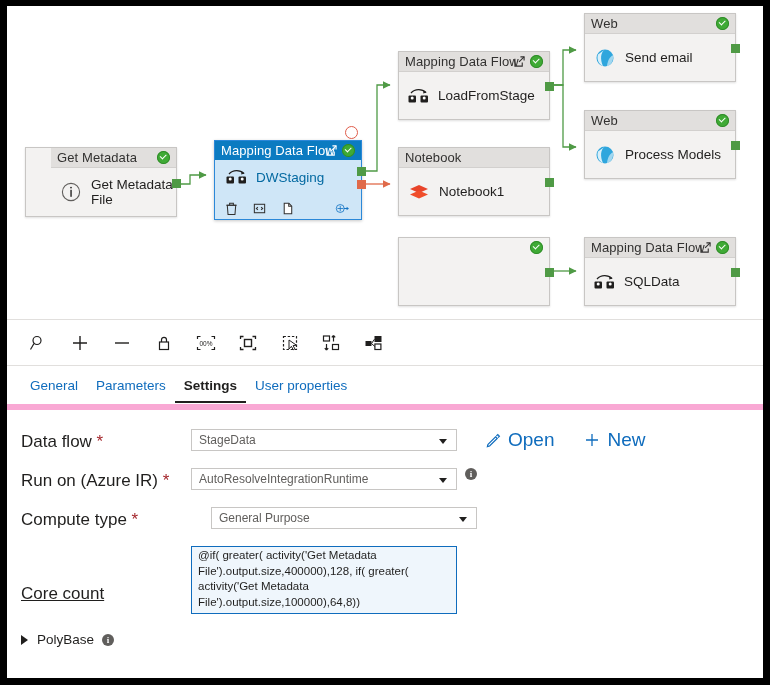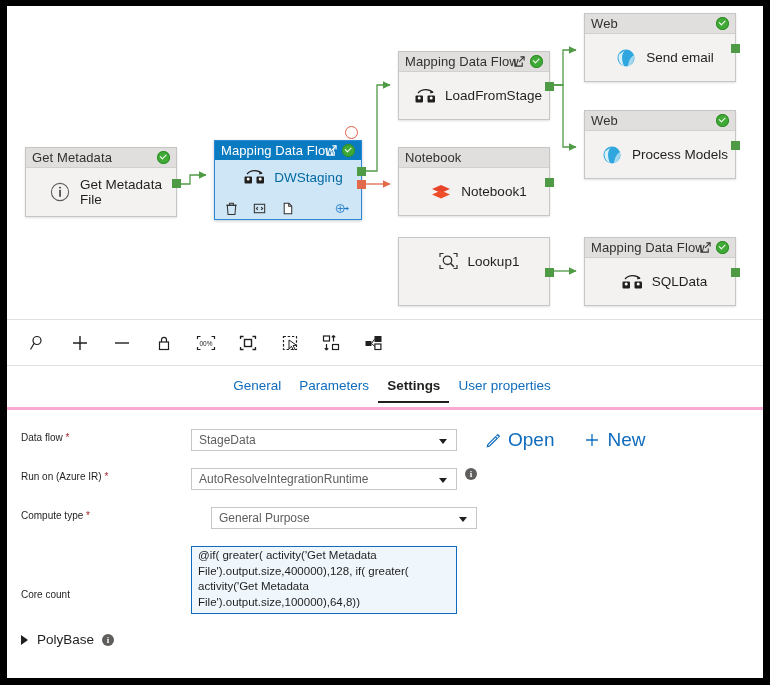--- a/index.html
+++ b/index.html
@@ -33,21 +33,20 @@
     position:relative;
     white-space:nowrap;
     letter-spacing:.1px;
   }
   .node .nbody{
     position:relative;
     height:calc(100% - 20px);
     display:flex; align-items:center;
     padding-left:9px;
     background:#f3f2f1;
-    justify-content:center;
   }
   .node .nlabel{
     font-size:13.5px; color:#201f1e; margin-left:9px;
     white-space:pre-line; line-height:15px;
   }
   .chk{
     position:absolute; right:6px; top:3px;
     width:13px; height:13px; border-radius:50%;
     background:#3faa35;
     box-shadow:inset 0 0 0 1px #2f8a28;
@@ -99,34 +98,34 @@
     display:flex; align-items:center;
   }
   .tbtn{
     width:42px; height:40px; display:flex; align-items:center; justify-content:center;
     cursor:pointer;
   }
 
   
   #tabs{
     position:absolute; left:0; top:360px; width:756px; height:44px;
-    background:#ffffff; border-bottom:3px solid #f9a8d4;
+    background:#ffffff; border-bottom:6px solid #f9a8d4;
     box-sizing:border-box;
-    display:flex; align-items:flex-start; padding-left:14px;justify-content:center;
+    display:flex; align-items:flex-start; padding-left:14px;
   }
   .tab{
     font-size:13.5px; color:#0f6cbd; padding:12px 9px 8px 9px;
     cursor:pointer; white-space:nowrap;
   }
   .tab.active{color:#201f1e; font-weight:bold; border-bottom:2px solid #201f1e;}
 
   
   #form{position:absolute; left:0; top:404px; width:756px; height:268px; background:#fff;}
   .frow{position:absolute; left:14px; width:730px; display:flex; align-items:flex-start;}
-  .flabel{width:170px; font-size:10px; color:#201f1e; padding-top:3px;}
+  .flabel{width:170px; font-size:17px; color:#201f1e; padding-top:3px;}
   .req{color:#a4262c;}
   .ddl{
     position:relative; width:266px; height:22px; box-sizing:border-box;
     border:1px solid #c8c6c4; background:#fff;
     font-size:12px; color:#605e5c; line-height:21px; padding-left:7px;
     white-space:nowrap; overflow:hidden;
   }
   .caret{
     position:absolute; right:9px; top:9px;
     width:0;height:0;border-left:4.5px solid transparent;border-right:4.5px solid transparent;
@@ -173,21 +172,21 @@
       <path d="M355,165 L370,165 L370,79 L383,79" stroke="#4f9a45" stroke-width="1.3" fill="none" marker-end="url(#agr)"></path>
 
       <path d="M355,178 L383,178" stroke="#e06a4a" stroke-width="1.3" fill="none" marker-end="url(#ard)"></path>
 
       <path d="M543,79 L556,79 L556,44 L569,44" stroke="#4f9a45" stroke-width="1.3" fill="none" marker-end="url(#agr)"></path>
       <path d="M543,79 L556,79 L556,141 L569,141" stroke="#4f9a45" stroke-width="1.3" fill="none" marker-end="url(#agr)"></path>
 
       <path d="M543,265 L569,265" stroke="#4f9a45" stroke-width="1.3" fill="none" marker-end="url(#agr)"></path>
     </svg>
 
-    <div class="node" style="left:18px;top:141px;width:152px;height:70px;">
+    <div class="node" style="left:18px;top:141px;width:152px;height:70px;padding-left:25px;">
       <div class="nhead">Get Metadata</div>
       <div class="chk"></div>
       <div class="nbody">
         <svg width="22" height="22" viewBox="0 0 22 22">
           <circle cx="11" cy="11" r="8.6" fill="none" stroke="#605e5c" stroke-width="1.1"></circle>
           <circle cx="11" cy="6.6" r="0.95" fill="#323130"></circle>
           <rect x="10.3" y="8.8" width="1.5" height="7" fill="#323130"></rect>
         </svg>
         <div class="nlabel">Get Metadata
 File</div>
@@ -268,28 +267,20 @@
           <path d="M11,3 L20,7 L11,11 L2,7 Z" fill="#e8442a"></path>
           <path d="M11,8.6 L20,12.6 L11,16.6 L2,12.6 Z" fill="#f04e2b"></path>
         </svg>
         <div class="nlabel">Notebook1</div>
       </div>
       <div class="port" style="right:-5px;top:30px;"></div>
     </div>
 
     <div class="node" style="left:391px;top:231px;width:152px;height:69px;">
       <div class="chk"></div>
-      <div class="nbody">
-        <svg width="21" height="21" viewBox="0 0 21 21">
-          <circle cx="9.5" cy="9.3" r="4.2" fill="none" stroke="#323130" stroke-width="1.3"></circle>
-          <path d="M12.6,12.4 L16,15.8" stroke="#323130" stroke-width="1.5"></path>
-          <path d="M2,6 L2,2.5 L5.5,2.5 M15.5,2.5 L19,2.5 L19,6 M2,14 L2,17.5 L5.5,17.5 M15.5,17.5 L19,17.5 L19,14" fill="none" stroke="#323130" stroke-width="1.2"></path>
-        </svg>
-        <div class="nlabel">Lookup1</div>
-      </div>
       <div class="port" style="right:-5px;top:30px;"></div>
     </div>
 
     <div class="node" style="left:577px;top:7px;width:152px;height:69px;">
       <div class="nhead">Web</div>
       <div class="chk"></div>
       <div class="nbody">
         <svg width="22" height="22" viewBox="0 0 22 22">
           <circle cx="11" cy="11" r="8.5" fill="#2fa6dd"></circle>
           <path d="M11,2.5 C6.5,5.5 6,12 9,19.2 C4.5,17 2.5,12 4,7.5 Z" fill="#ffffff" opacity="0.82"></path>
@@ -450,21 +441,21 @@
         <span>Compute type</span>
         <span class="req">*</span>
       </div>
       <div class="ddl">
         <span>General Purpose</span>
         <span class="caret"></span>
       </div>
     </div>
 
     <div class="frow" style="top:136px;align-items:center;">
-      <div class="flabel" style="padding-top:28px;">Core count</div>
+      <div class="flabel" style="padding-top:28px;text-decoration:underline;">Core count</div>
       <div class="exprbox">@if( greater( activity('Get Metadata File').output.size,400000),128, if( greater( activity('Get Metadata File').output.size,100000),64,8))</div>
     </div>
 
     <div class="poly" style="top:222px;">
       <span class="tri"></span>
       <span>PolyBase</span>
       <span class="infoi">i</span>
     </div>
 
   </div>

